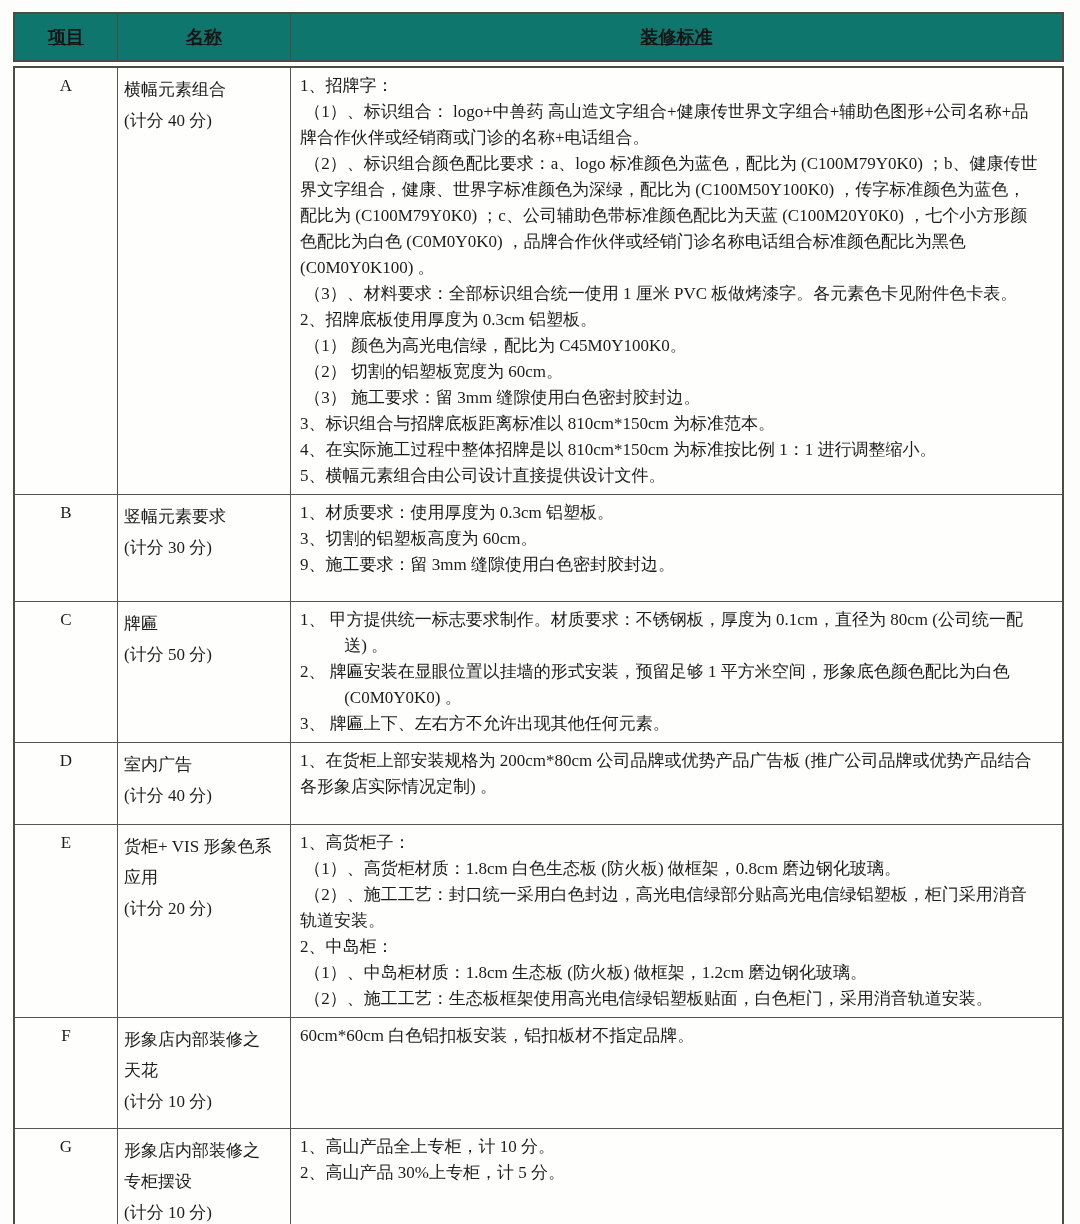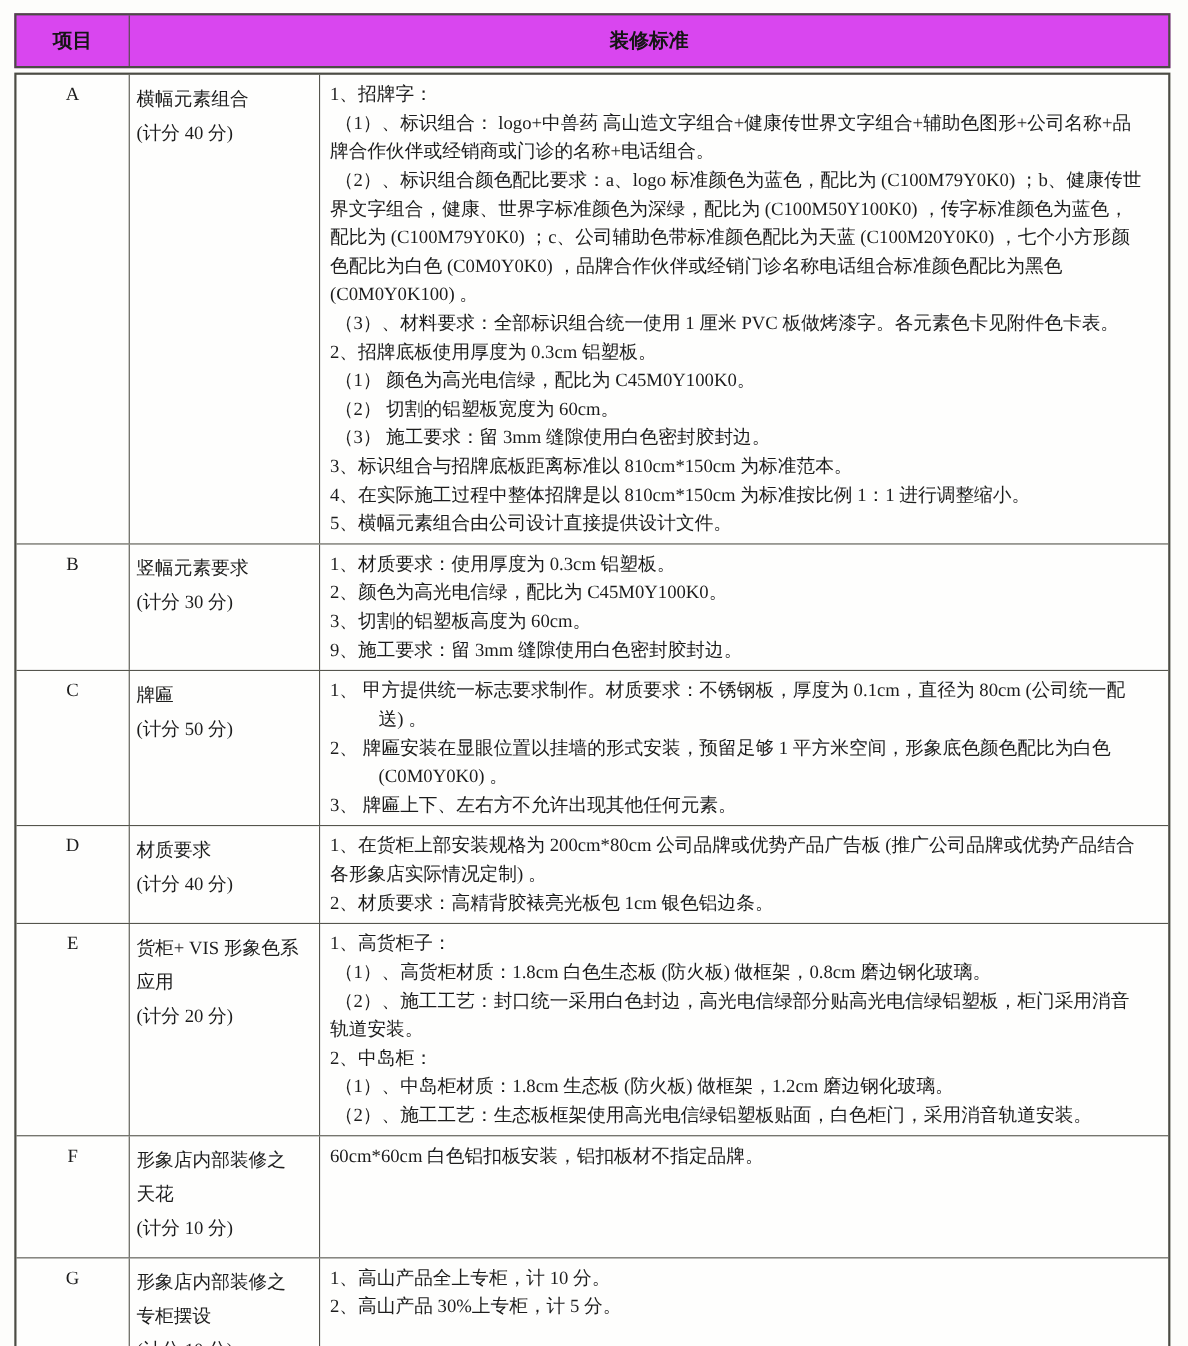--- a/index.html
+++ b/index.html
@@ -14,22 +14,23 @@
   }
   .table-wrap {
     position:absolute;
     left:13px; top:12px;
     width:1051px;
   }
   
   .header-row {
     display:flex;
     height:50px;
-    background:#d946ef;
+    background:#0f766e;
     border:2px solid #4c4c44;
+    text-decoration:underline;
   }
   .h-cell {
     display:flex; align-items:center; justify-content:center;
     font-weight:bold;
     font-size:18px;
     color:#151515;
     border-right:1px solid #4c4c44;
   }
   .h-cell:last-child { border-right:none; }
   .hc-item { width:103px; }
@@ -77,20 +78,21 @@
   .r6 { min-height:115px; }
 </style>
 </head>
 <body>
 
 <div class="page">
   <div class="table-wrap">
 
     <div class="header-row">
       <div class="h-cell hc-item">项目</div>
+      <div class="h-cell hc-name">名称</div>
       <div class="h-cell hc-std">装修标准</div>
     </div>
 
     <div class="body-table">
 
       <div class="row r0">
         <div class="c-id">A</div>
         <div class="c-name">
           <div>横幅元素组合</div>
           <div>(计分 40 分)</div>
@@ -111,21 +113,20 @@
       </div>
 
       <div class="row r1">
         <div class="c-id">B</div>
         <div class="c-name">
           <div>竖幅元素要求</div>
           <div>(计分 30 分)</div>
         </div>
         <div class="c-std">
           <div class="std-line">1、材质要求：使用厚度为 0.3cm 铝塑板。</div>
-          <div class="std-line">2、颜色为高光电信绿，配比为 C45M0Y100K0。</div>
           <div class="std-line">3、切割的铝塑板高度为 60cm。</div>
           <div class="std-line">9、施工要求：留 3mm 缝隙使用白色密封胶封边。</div>
         </div>
       </div>
 
       <div class="row r2 row-hang">
         <div class="c-id">C</div>
         <div class="c-name">
           <div>牌匾</div>
           <div>(计分 50 分)</div>
@@ -133,26 +134,25 @@
         <div class="c-std">
           <div class="std-line">1、 甲方提供统一标志要求制作。材质要求：不锈钢板，厚度为 0.1cm，直径为 80cm (公司统一配送) 。</div>
           <div class="std-line">2、 牌匾安装在显眼位置以挂墙的形式安装，预留足够 1 平方米空间，形象底色颜色配比为白色 (C0M0Y0K0) 。</div>
           <div class="std-line">3、 牌匾上下、左右方不允许出现其他任何元素。</div>
         </div>
       </div>
 
       <div class="row r3">
         <div class="c-id">D</div>
         <div class="c-name">
-          <div>材质要求</div>
+          <div>室内广告</div>
           <div>(计分 40 分)</div>
         </div>
         <div class="c-std">
           <div class="std-line">1、在货柜上部安装规格为 200cm*80cm 公司品牌或优势产品广告板 (推广公司品牌或优势产品结合各形象店实际情况定制) 。</div>
-          <div class="std-line">2、材质要求：高精背胶裱亮光板包 1cm 银色铝边条。</div>
         </div>
       </div>
 
       <div class="row r4">
         <div class="c-id">E</div>
         <div class="c-name">
           <div>货柜+ VIS 形象色系</div>
           <div>应用</div>
           <div>(计分 20 分)</div>
         </div>

